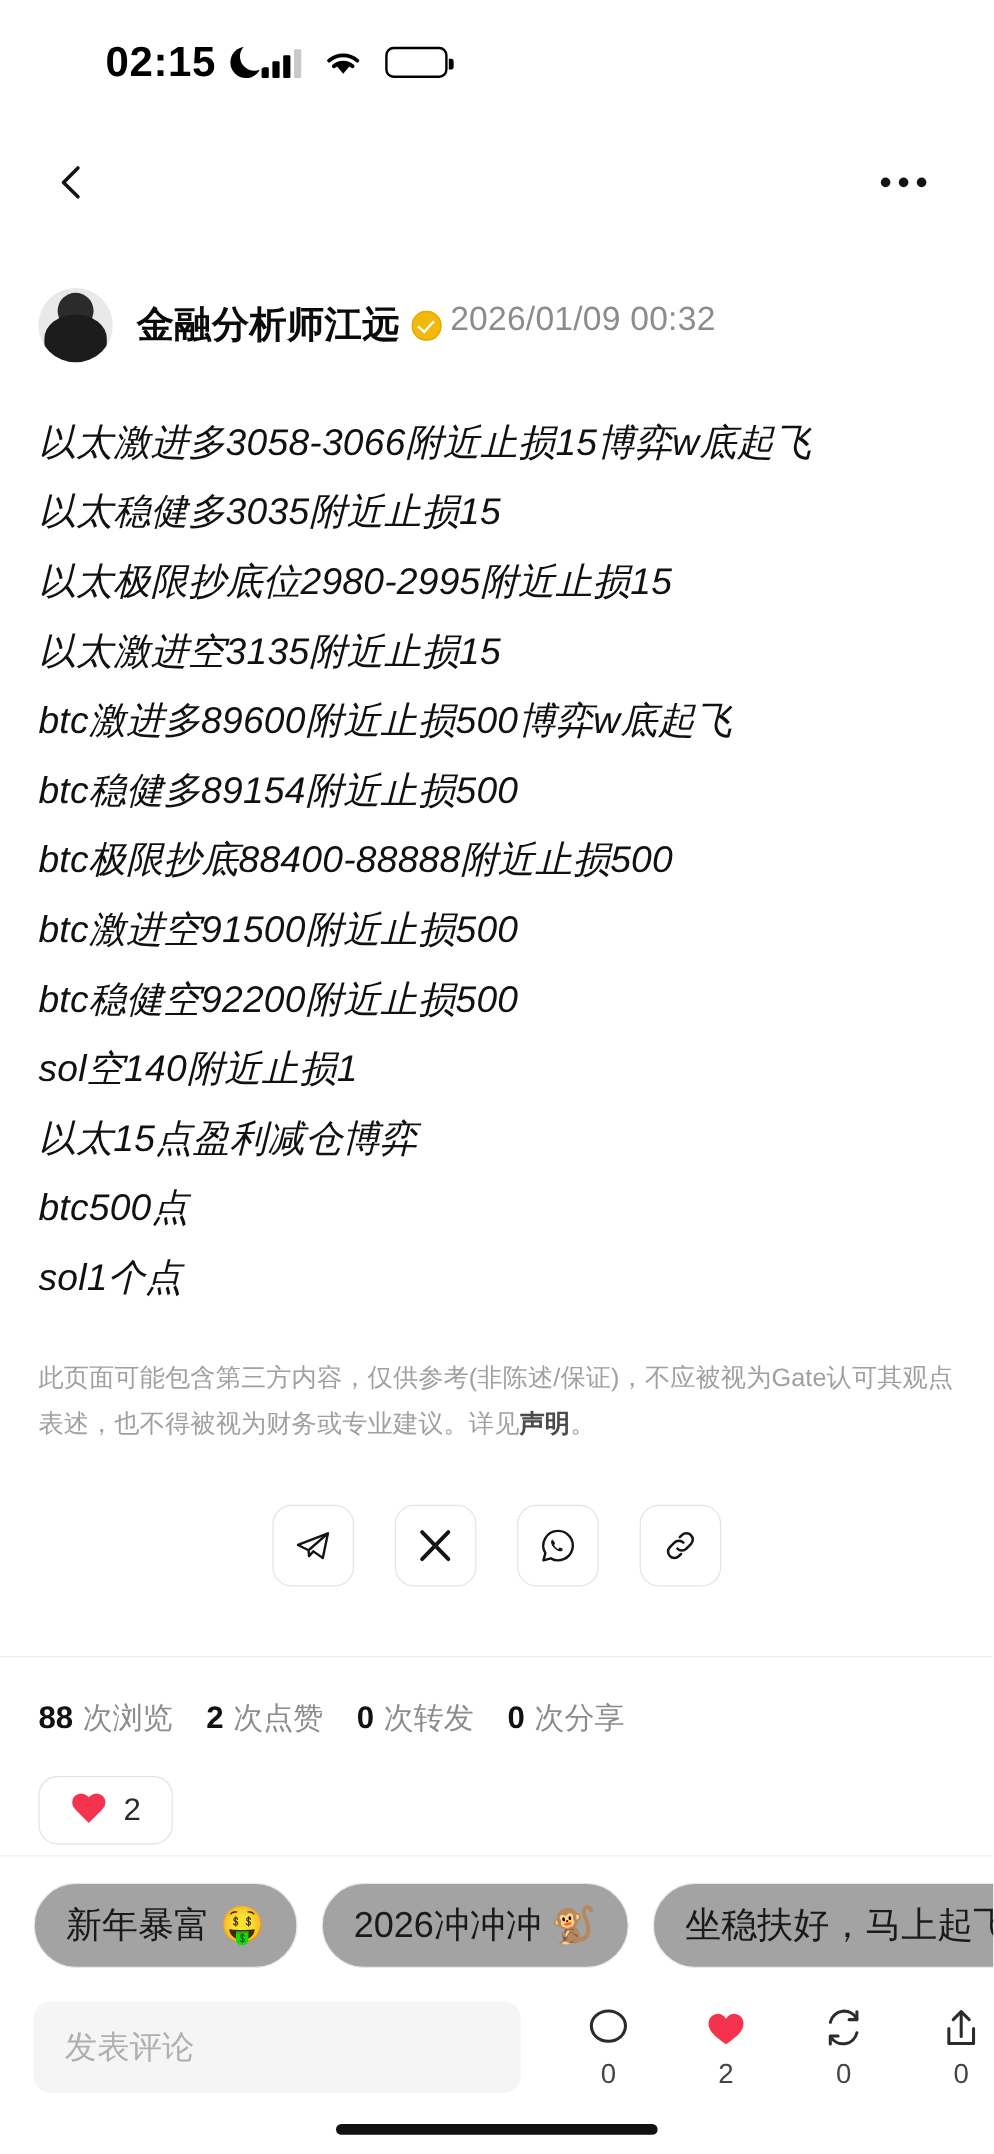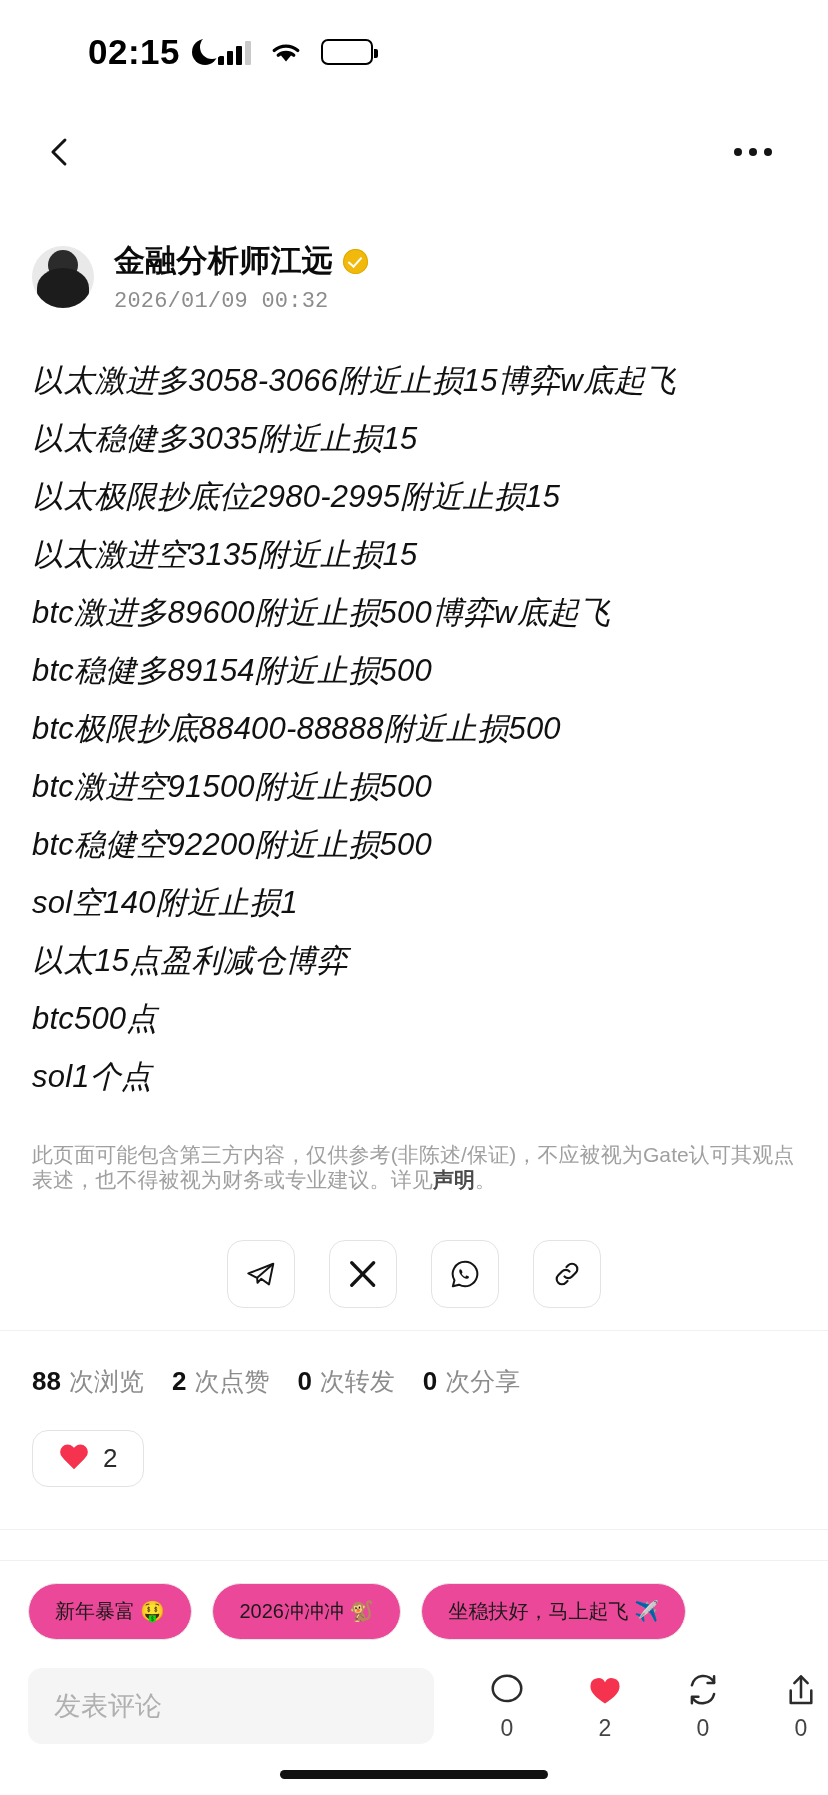--- a/index.html
+++ b/index.html
@@ -151,21 +151,21 @@
     border-radius: 50% 50% 40% 40%;
     left: 5px; top: 22px;
   }
   .avatar .shape2 {
     position: absolute;
     width: 30px; height: 30px;
     background: #2b2b2b;
     border-radius: 50%;
     left: 16px; top: 4px;
   }
-  .author-meta { display: flex; flex-direction: column; gap: 7px; }
+  .author-meta { display: flex; gap: 7px; text-align: right; }
   .author-name-line { display: flex; align-items: center; gap: 10px; }
   .author-name {
     font-size: 31px;
     font-weight: 700;
     color: #0b0b0b;
     letter-spacing: 0.3px;
   }
   .verified {
     width: 25px; height: 25px;
     background: #f0b90b;
@@ -177,45 +177,44 @@
   .verified::after {
     content: "";
     position: absolute;
     left: 8px; top: 5px;
     width: 6px; height: 11px;
     border: solid #fff;
     border-width: 0 2.6px 2.6px 0;
     transform: rotate(42deg);
   }
   .post-date {
-    font-size: 22px;
+    font-size: 28px;
     color: #8c8c8c;
     letter-spacing: 0.2px;
-    font-family: Liberation Mono, monospace;
   }
 
   
   .post-body {
     padding: 38px 32px 0 32px;
     font-style: italic;
   }
   .post-line {
     font-size: 31px;
     line-height: 44px;
     color: #111111;
     padding: 7px 0;
     letter-spacing: 0.2px;
     word-break: break-word;
   }
 
   
   .disclaimer {
     padding: 36px 32px 0 32px;
     font-size: 21px;
-    line-height: 25px;
+    line-height: 38px;
     color: #a0a0a0;
     letter-spacing: 0.1px;
   }
   .disclaimer b {
     color: #4a4a4a;
     font-weight: 700;
   }
 
   
   .share-row {
@@ -230,21 +229,21 @@
     border-radius: 16px;
     display: flex;
     align-items: center;
     justify-content: center;
     background: #fff;
     cursor: pointer;
   }
 
   
   .stats-wrap {
-    margin-top: 22px;
+    margin-top: 58px;
     border-top: 1px solid #f0f0f0;
     padding: 34px 32px 0 32px;
   }
   .stats {
     display: flex;
     align-items: baseline;
     gap: 10px;
     font-size: 25px;
     color: #8c8c8c;
     flex-wrap: wrap;
@@ -307,23 +306,23 @@
     gap: 20px;
     padding: 0 28px 22px 28px;
     overflow: hidden;
     white-space: nowrap;
   }
   .tag {
     flex: none;
     border: 1.5px solid #e8e8e8;
     border-radius: 38px;
     padding: 14px 26px;
-    font-size: 20px;
+    font-size: 30px;
     color: #1a1a1a;
-    background: #ec4899;
+    background: #a3a3a3;
     cursor: pointer;
   }
   .comment-row {
     display: flex;
     align-items: center;
     padding: 6px 28px 18px 28px;
     gap: 41px;
   }
   .comment-input {
     flex: 1;

